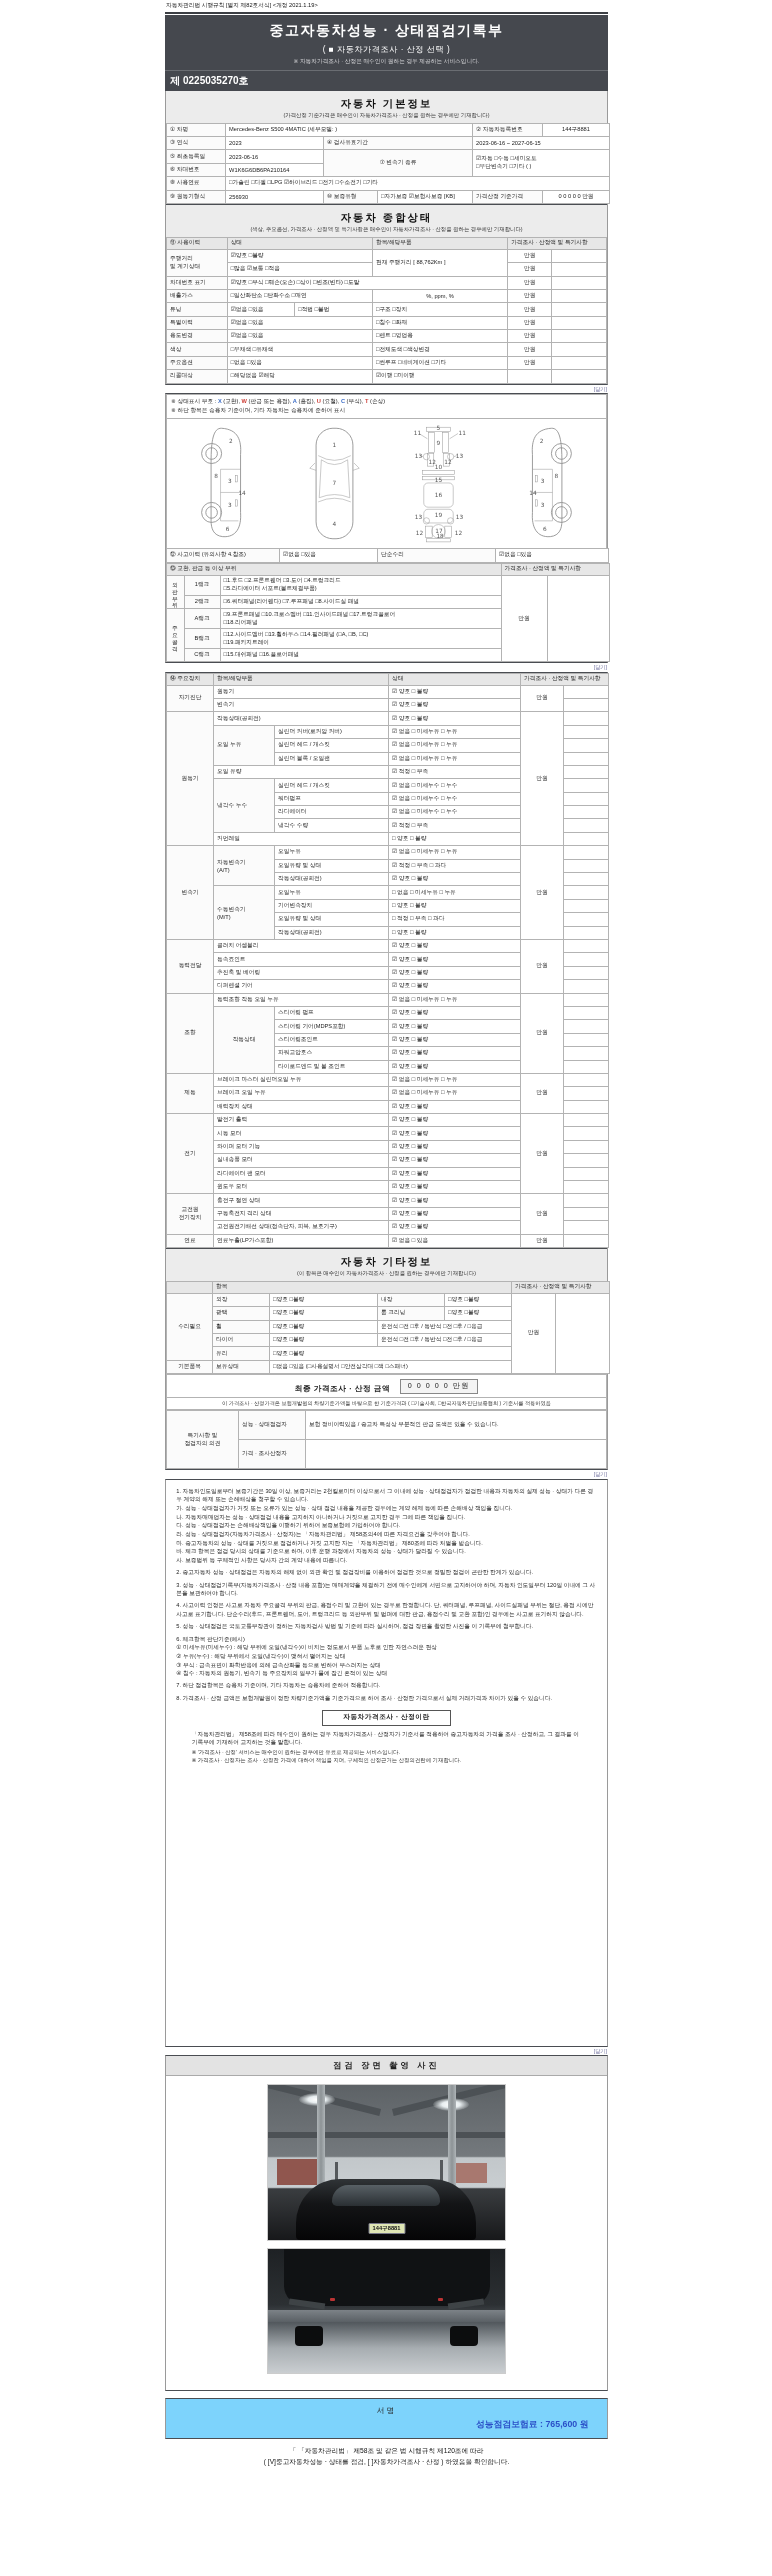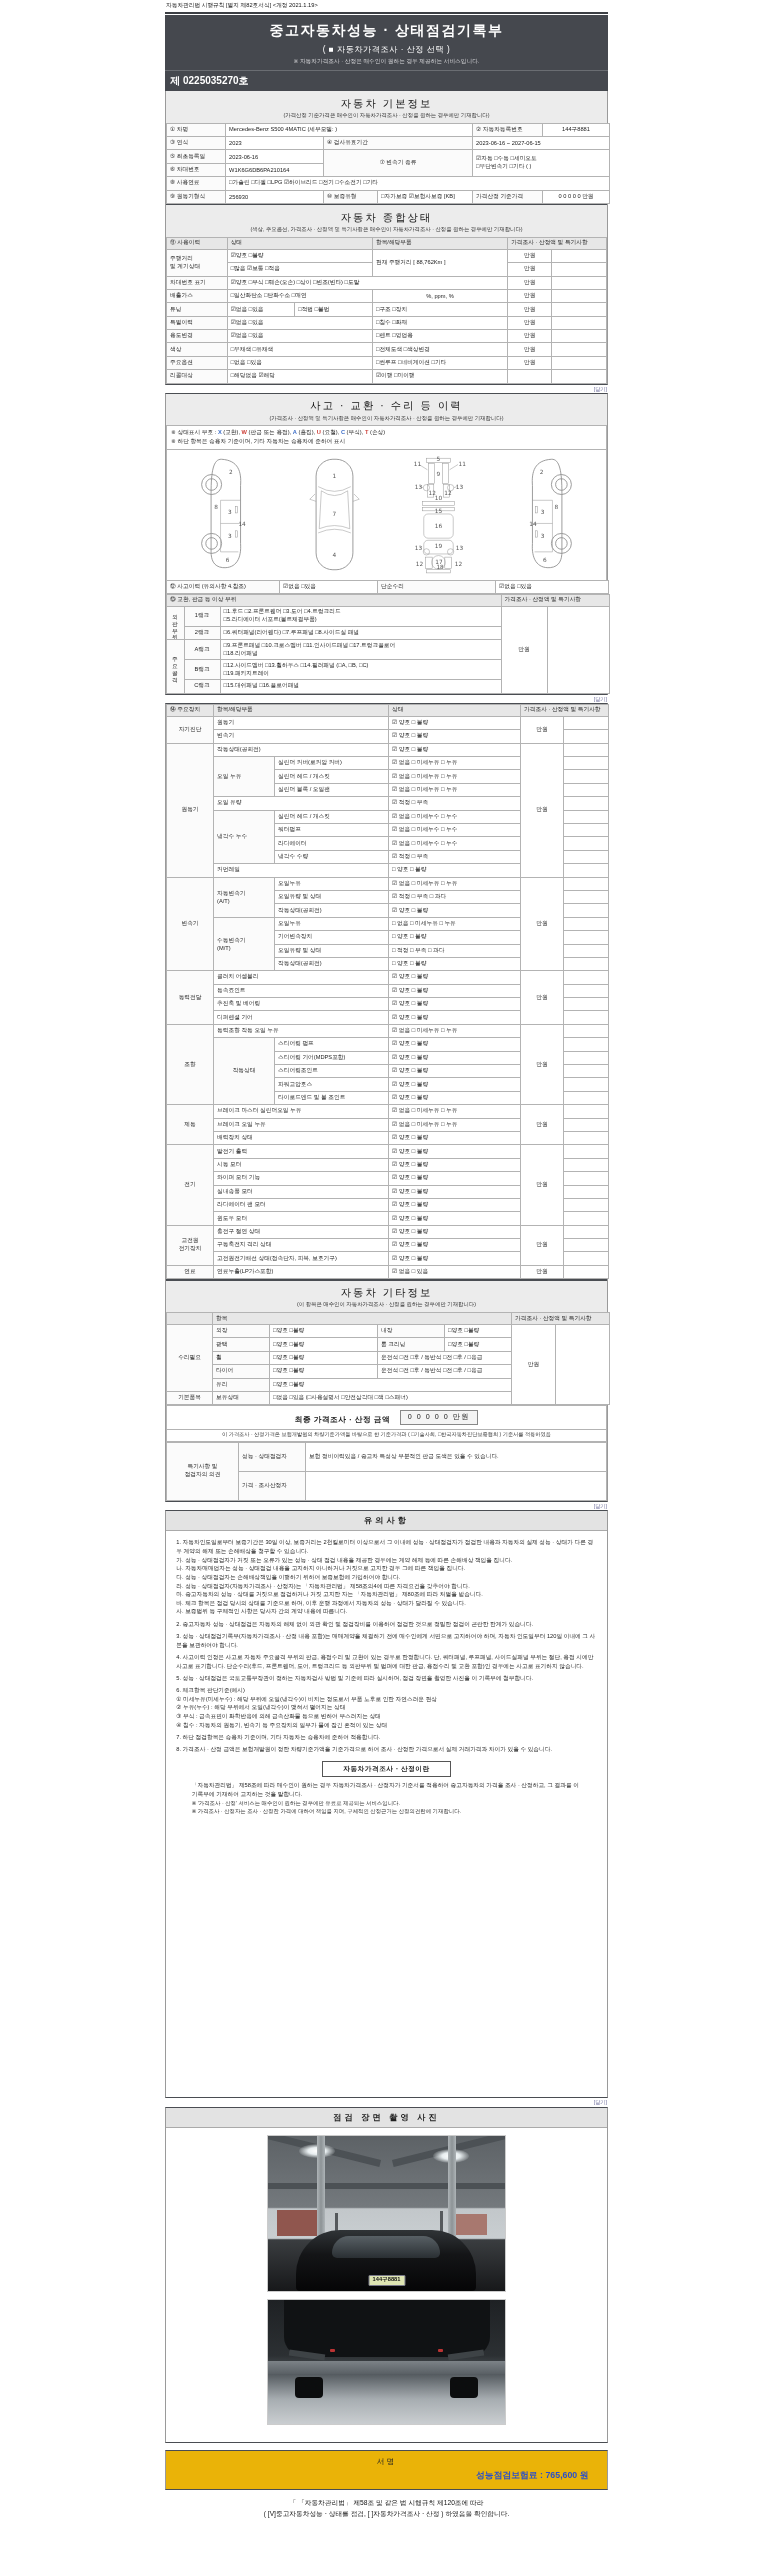--- a/index.html
+++ b/index.html
@@ -11,21 +11,21 @@
   
   .banner{background:#45484e;color:#fff;margin-top:1.5px;padding:7.2px 0 0;}
   .b-title{text-align:center;font-size:14px;font-weight:bold;letter-spacing:1.5px;}
   .b-sub{text-align:center;font-size:8.2px;margin-top:3.6px;letter-spacing:0.5px;}
   .b-note{text-align:center;font-size:5.7px;color:#d9d9dc;margin-top:2.6px;padding-bottom:4.6px;}
   .b-doc{border-top:0.5px solid #6a6d72;font-size:10px;font-weight:bold;padding:3.1px 5.2px;}
   
   .panel{border:0.5px solid #9a9a9a;border-top:1.5px solid #4a4d52;border-bottom:1.5px solid #4a4d52;
          background:#ececec;}
   .sec-head{text-align:center;padding:5.2px 2.1px 3.6px;}
-  .sec-title{font-size:10.3px;font-weight:normal;letter-spacing:2.1px;color:#111;}
+  .sec-title{font-size:10.3px;font-weight:bold;letter-spacing:2.1px;color:#111;}
   .sec-sub{font-size:5.4px;color:#333;margin-top:1.5px;}
   .divider{height:1.5px;background:#4a4d52;}
   .gap{height:8.2px;position:relative;}
   .close{position:absolute;right:1px;top:1px;font-size:5.2px;color:#6a6a9a;cursor:pointer;}
   
   table.grid{width:100%;border-collapse:collapse;background:#fff;table-layout:fixed;}
   .grid th,.grid td{border:0.5px solid #b3b3b3;font-size:5.7px;padding:1.5px 3.1px;vertical-align:middle;
         overflow:hidden;}
   .grid th{background:#e7e7e7;font-weight:normal;text-align:left;color:#222;}
   .lbl{background:#fbfbfb;}
@@ -80,21 +80,21 @@
   .plate{position:absolute;bottom:5.2px;left:50%;transform:translateX(-50%);background:#dfe6b4;
         color:#111;font-size:5.7px;font-weight:bold;padding:0.5px 3.6px;border:0.5px solid #778;border-radius:1px;}
   .ph2{height:124px;background:linear-gradient(180deg,#1e2124 0%,#2c3033 45%,#555b60 60%,#a7adb1 80%,#caced1 100%);}
   .under{position:absolute;top:0;left:15.5px;right:15.5px;height:57px;background:#101214;border-radius:0 0 20.6px 20.6px;}
   .liftbeam{position:absolute;top:61px;left:0;right:0;height:12.4px;
         background:linear-gradient(180deg,#7c8287,#5a6065);}
   .liftarm{position:absolute;width:36px;height:6.2px;background:#3e4346;}
   .tire{position:absolute;width:28px;height:20.6px;background:#0c0d0e;border-radius:4.1px;}
   .reddot{position:absolute;width:5.2px;height:3.1px;background:#b33;border-radius:1px;}
   
-  .signpanel{background:#eab308;}
+  .signpanel{background:#7dd3fc;}
   .s-title{text-align:center;font-size:7.7px;letter-spacing:2.1px;padding:6.2px 0 2.1px;color:#222;}
   .s-fee{text-align:right;font-size:8.8px;font-weight:bold;color:#2b50c8;padding:1px 18.5px 7.2px;}
   
   .footer{text-align:center;font-size:6.7px;color:#111;line-height:1.7;margin-top:6.2px;}
 </style>
 </head>
 <body>
 
 <div class="page">
 <div class="col">
@@ -254,24 +254,20 @@
         <td></td>
       </tr>
     </tbody>
         </table>
   </div>
   <div class="gap">
         <span class="close">[닫기]</span>
       </div>
 
   <div class="panel">
-    <div class="sec-head">
-      <div class="sec-title">사고 · 교환 · 수리 등 이력</div>
-      <div class="sec-sub">(가격조사 · 산정액 및 특기사항은 매수인이 자동차가격조사 · 산정을 원하는 경우에만 기재합니다)</div>
-    </div>
     <div class="legend">
       <span>※ 상태표시 부호 : </span><span class="c-b">X</span> <span>(교환), </span><span class="c-r">W</span> <span>(판금 또는 용접), </span><span class="c-b">A</span> <span>(흠집), </span><span class="c-r">U</span> <span>(요철), </span><span class="c-b">C</span> <span>(부식), </span><span class="c-r">T</span> <span>(손상)</span>
     </div>
     <div class="legend2">※ 하단 항목은 승용차 기준이며, 기타 자동차는 승용차에 준하여 표시</div>
 
     <div class="diagrams">
 
       <svg width="85" height="121" viewBox="0 0 150 230">
         <path class="ln" d="M60,10 C92,12 98,34 96,60 L96,170 C98,198 88,218 62,216 C44,214 40,200 40,186 L40,74 C40,34 44,9 60,10 Z"></path>
         <circle class="ln" cx="41" cy="58" r="19"></circle>
@@ -766,21 +762,20 @@
         <td></td>
       </tr>
     </tbody>
         </table>
   </div>
   <div class="gap">
         <span class="close">[닫기]</span>
       </div>
 
   <div class="panel">
-    <div class="n-head">유의사항</div>
     <div class="n-body">
       <div class="n-item">1. 자동차인도일로부터 보증기간은 30일 이상, 보증거리는 2천킬로미터 이상으로서 그 이내에 성능 · 상태점검자가 점검한 내용과 자동차의 실제 성능 · 상태가 다른 경우 계약의 해제 또는 손해배상을 청구할 수 있습니다.
 가. 성능 · 상태점검자가 거짓 또는 오류가 있는 성능 · 상태 점검 내용을 제공한 경우에는 계약 해제 등에 따른 손해배상 책임을 집니다.
 나. 자동차매매업자는 성능 · 상태점검 내용을 고지하지 아니하거나 거짓으로 고지한 경우 그에 따른 책임을 집니다.
 다. 성능 · 상태점검자는 손해배상책임을 이행하기 위하여 보증보험에 가입하여야 합니다.
 라. 성능 · 상태점검자(자동차가격조사 · 산정자)는 「자동차관리법」 제58조의4에 따른 자격요건을 갖추어야 합니다.
 마. 중고자동차의 성능 · 상태를 거짓으로 점검하거나 거짓 고지한 자는 「자동차관리법」 제80조에 따라 처벌을 받습니다.
 바. 체크 항목은 점검 당시의 상태를 기준으로 하며, 이후 운행 과정에서 자동차의 성능 · 상태가 달라질 수 있습니다.
 사. 보증범위 등 구체적인 사항은 당사자 간의 계약 내용에 따릅니다.</div>
       <div class="n-item">2. 중고자동차 성능 · 상태점검은 자동차의 해체 없이 외관 확인 및 점검장비를 이용하여 점검한 것으로 정밀한 점검이 곤란한 한계가 있습니다.</div>

